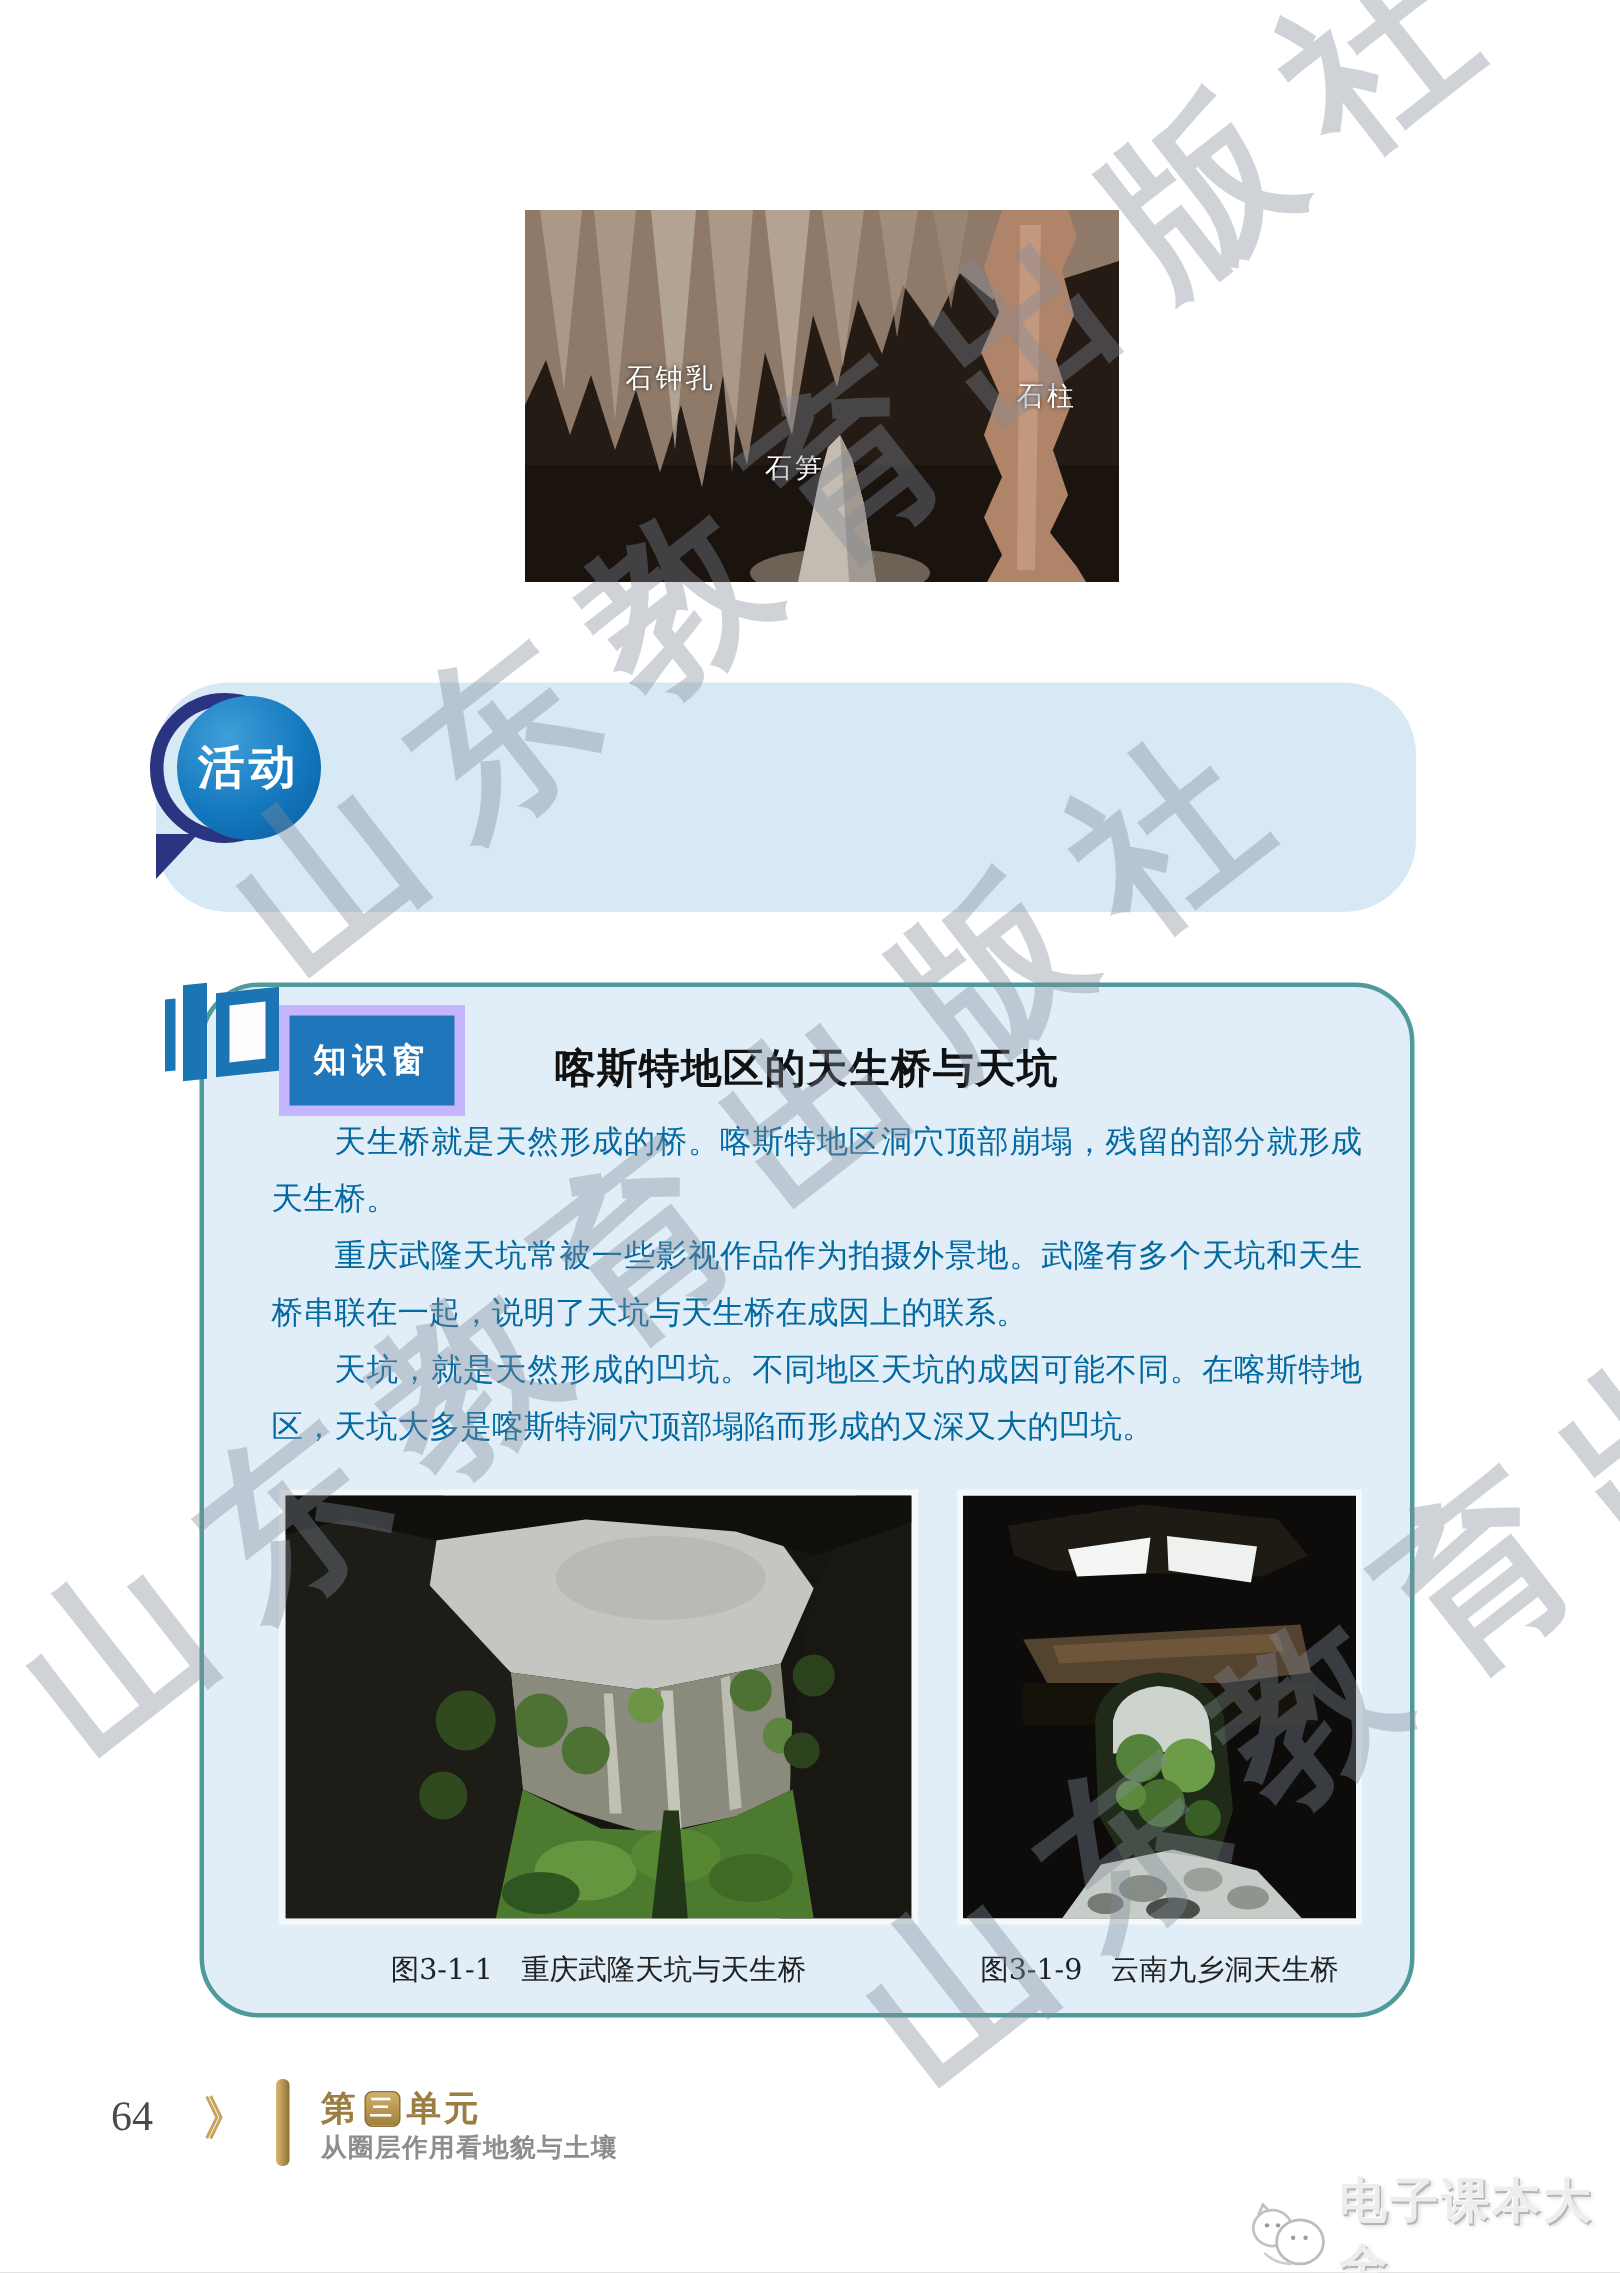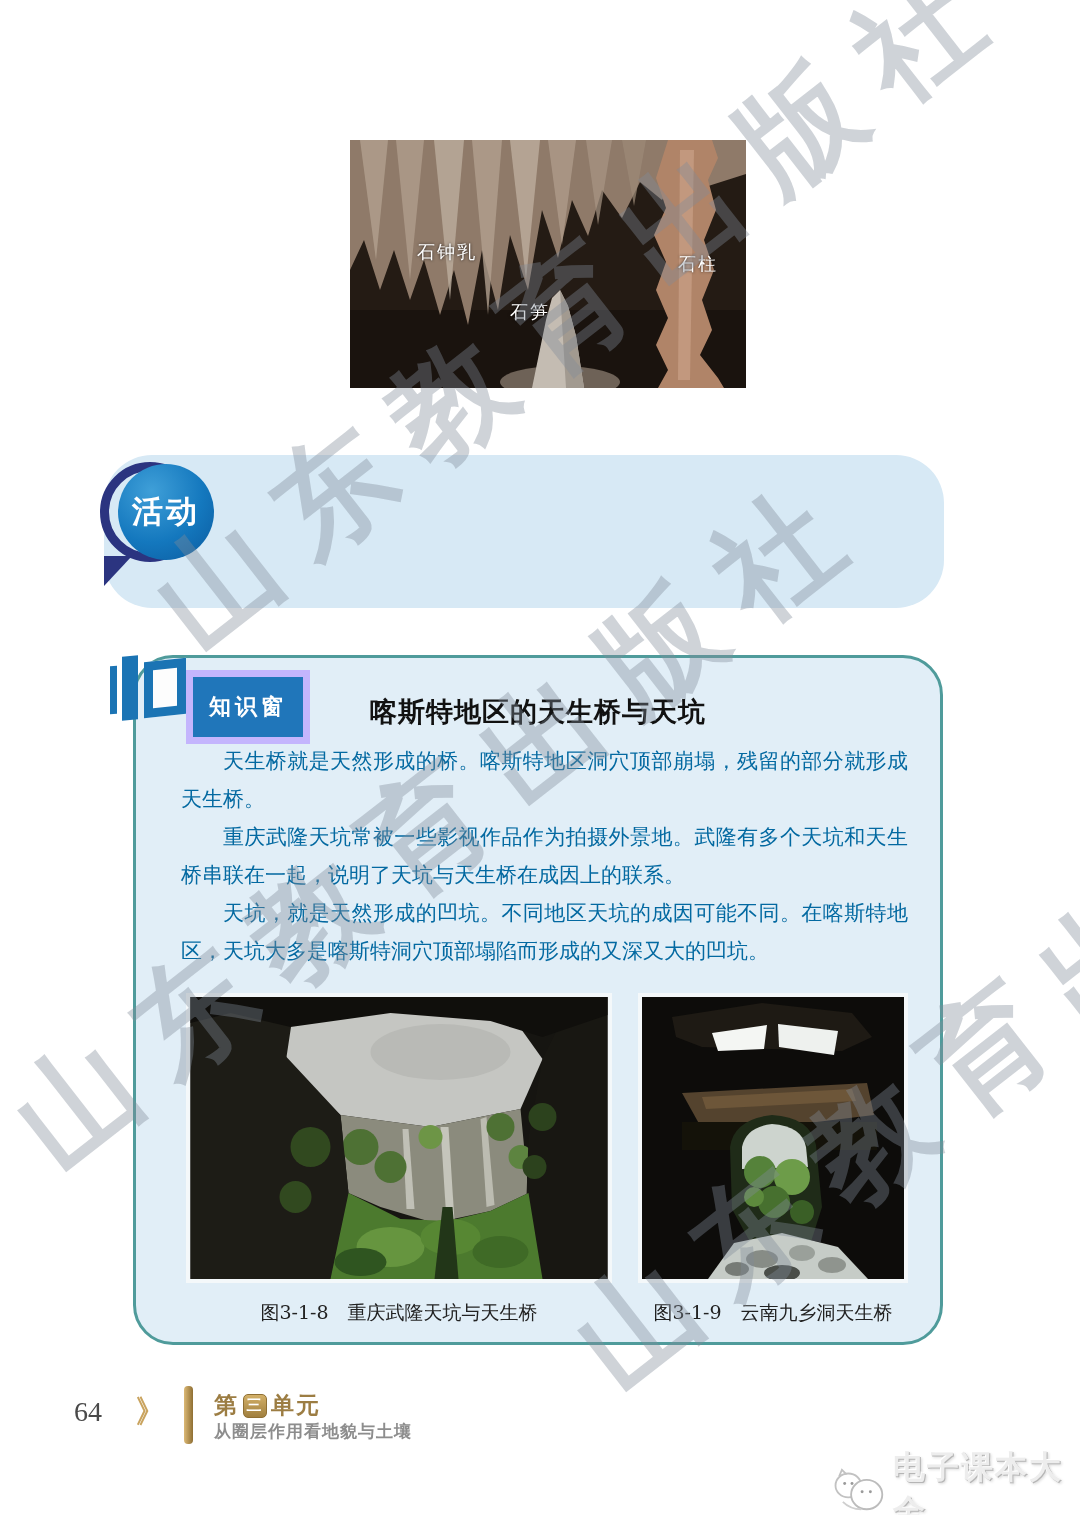--- a/index.html
+++ b/index.html
@@ -228,21 +228,21 @@
         <circle cx="112" cy="200" r="10" fill="#5d8a3d"></circle>
         <path d="M66,282 L92,246 L140,236 L196,250 L226,282 Z" fill="#c6ccc7"></path>
         <ellipse cx="120" cy="262" rx="16" ry="9" fill="#878c86"></ellipse>
         <ellipse cx="160" cy="256" rx="13" ry="8" fill="#9aa09a"></ellipse>
         <ellipse cx="95" cy="272" rx="12" ry="7" fill="#767b76"></ellipse>
         <ellipse cx="190" cy="268" rx="14" ry="8" fill="#8f948e"></ellipse>
         <ellipse cx="140" cy="276" rx="18" ry="8" fill="#4a4e49"></ellipse>
       </svg>
     </div>
   </div>
-  <div class="cap-row cap-wulong">图3-1-8　重庆武隆天坑与天生桥</div>
+  <div class="cap-row cap-wulong">图3-1-1　重庆武隆天坑与天生桥</div>
   <div class="cap-row cap-jiuxiang">图3-1-9　云南九乡洞天生桥</div>
 
   <div class="page-num">64</div>
   <div class="chevrons">》</div>
   <div class="gold-bar"></div>
   <div class="unit-line1">
     <span>第</span>
     <span class="unit-num-badge">三</span>
     <span>单元</span>
   </div>

